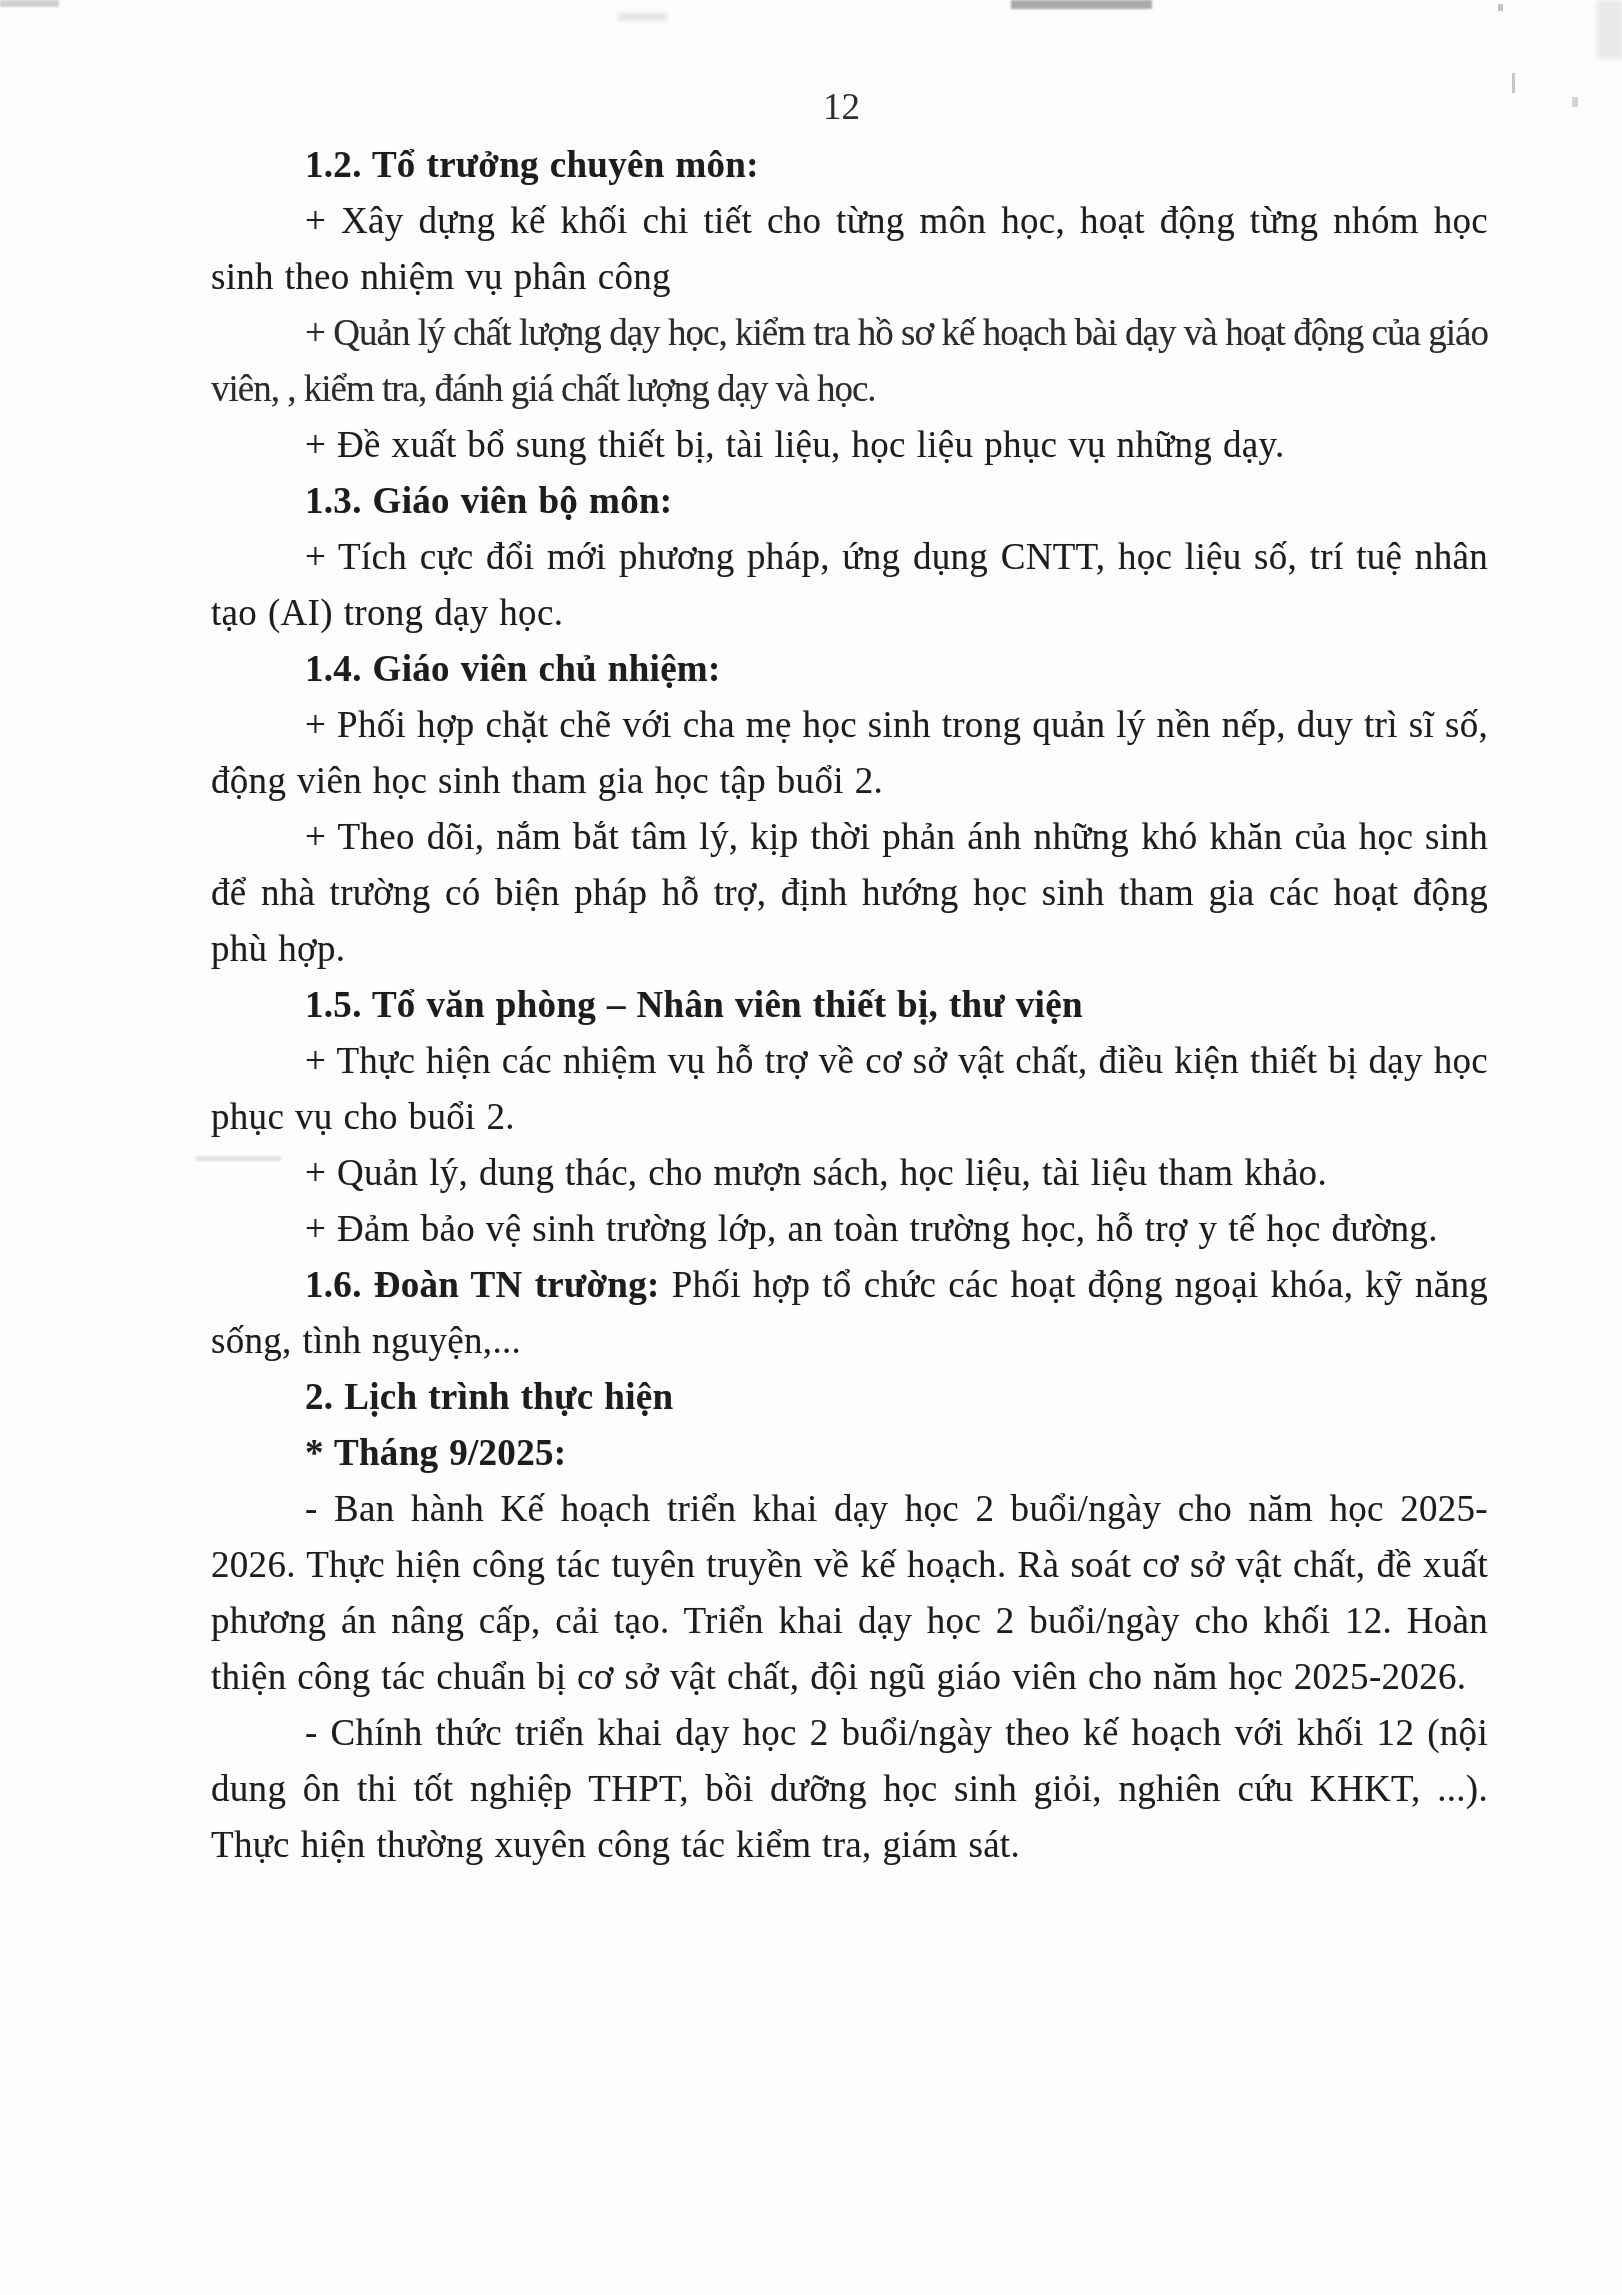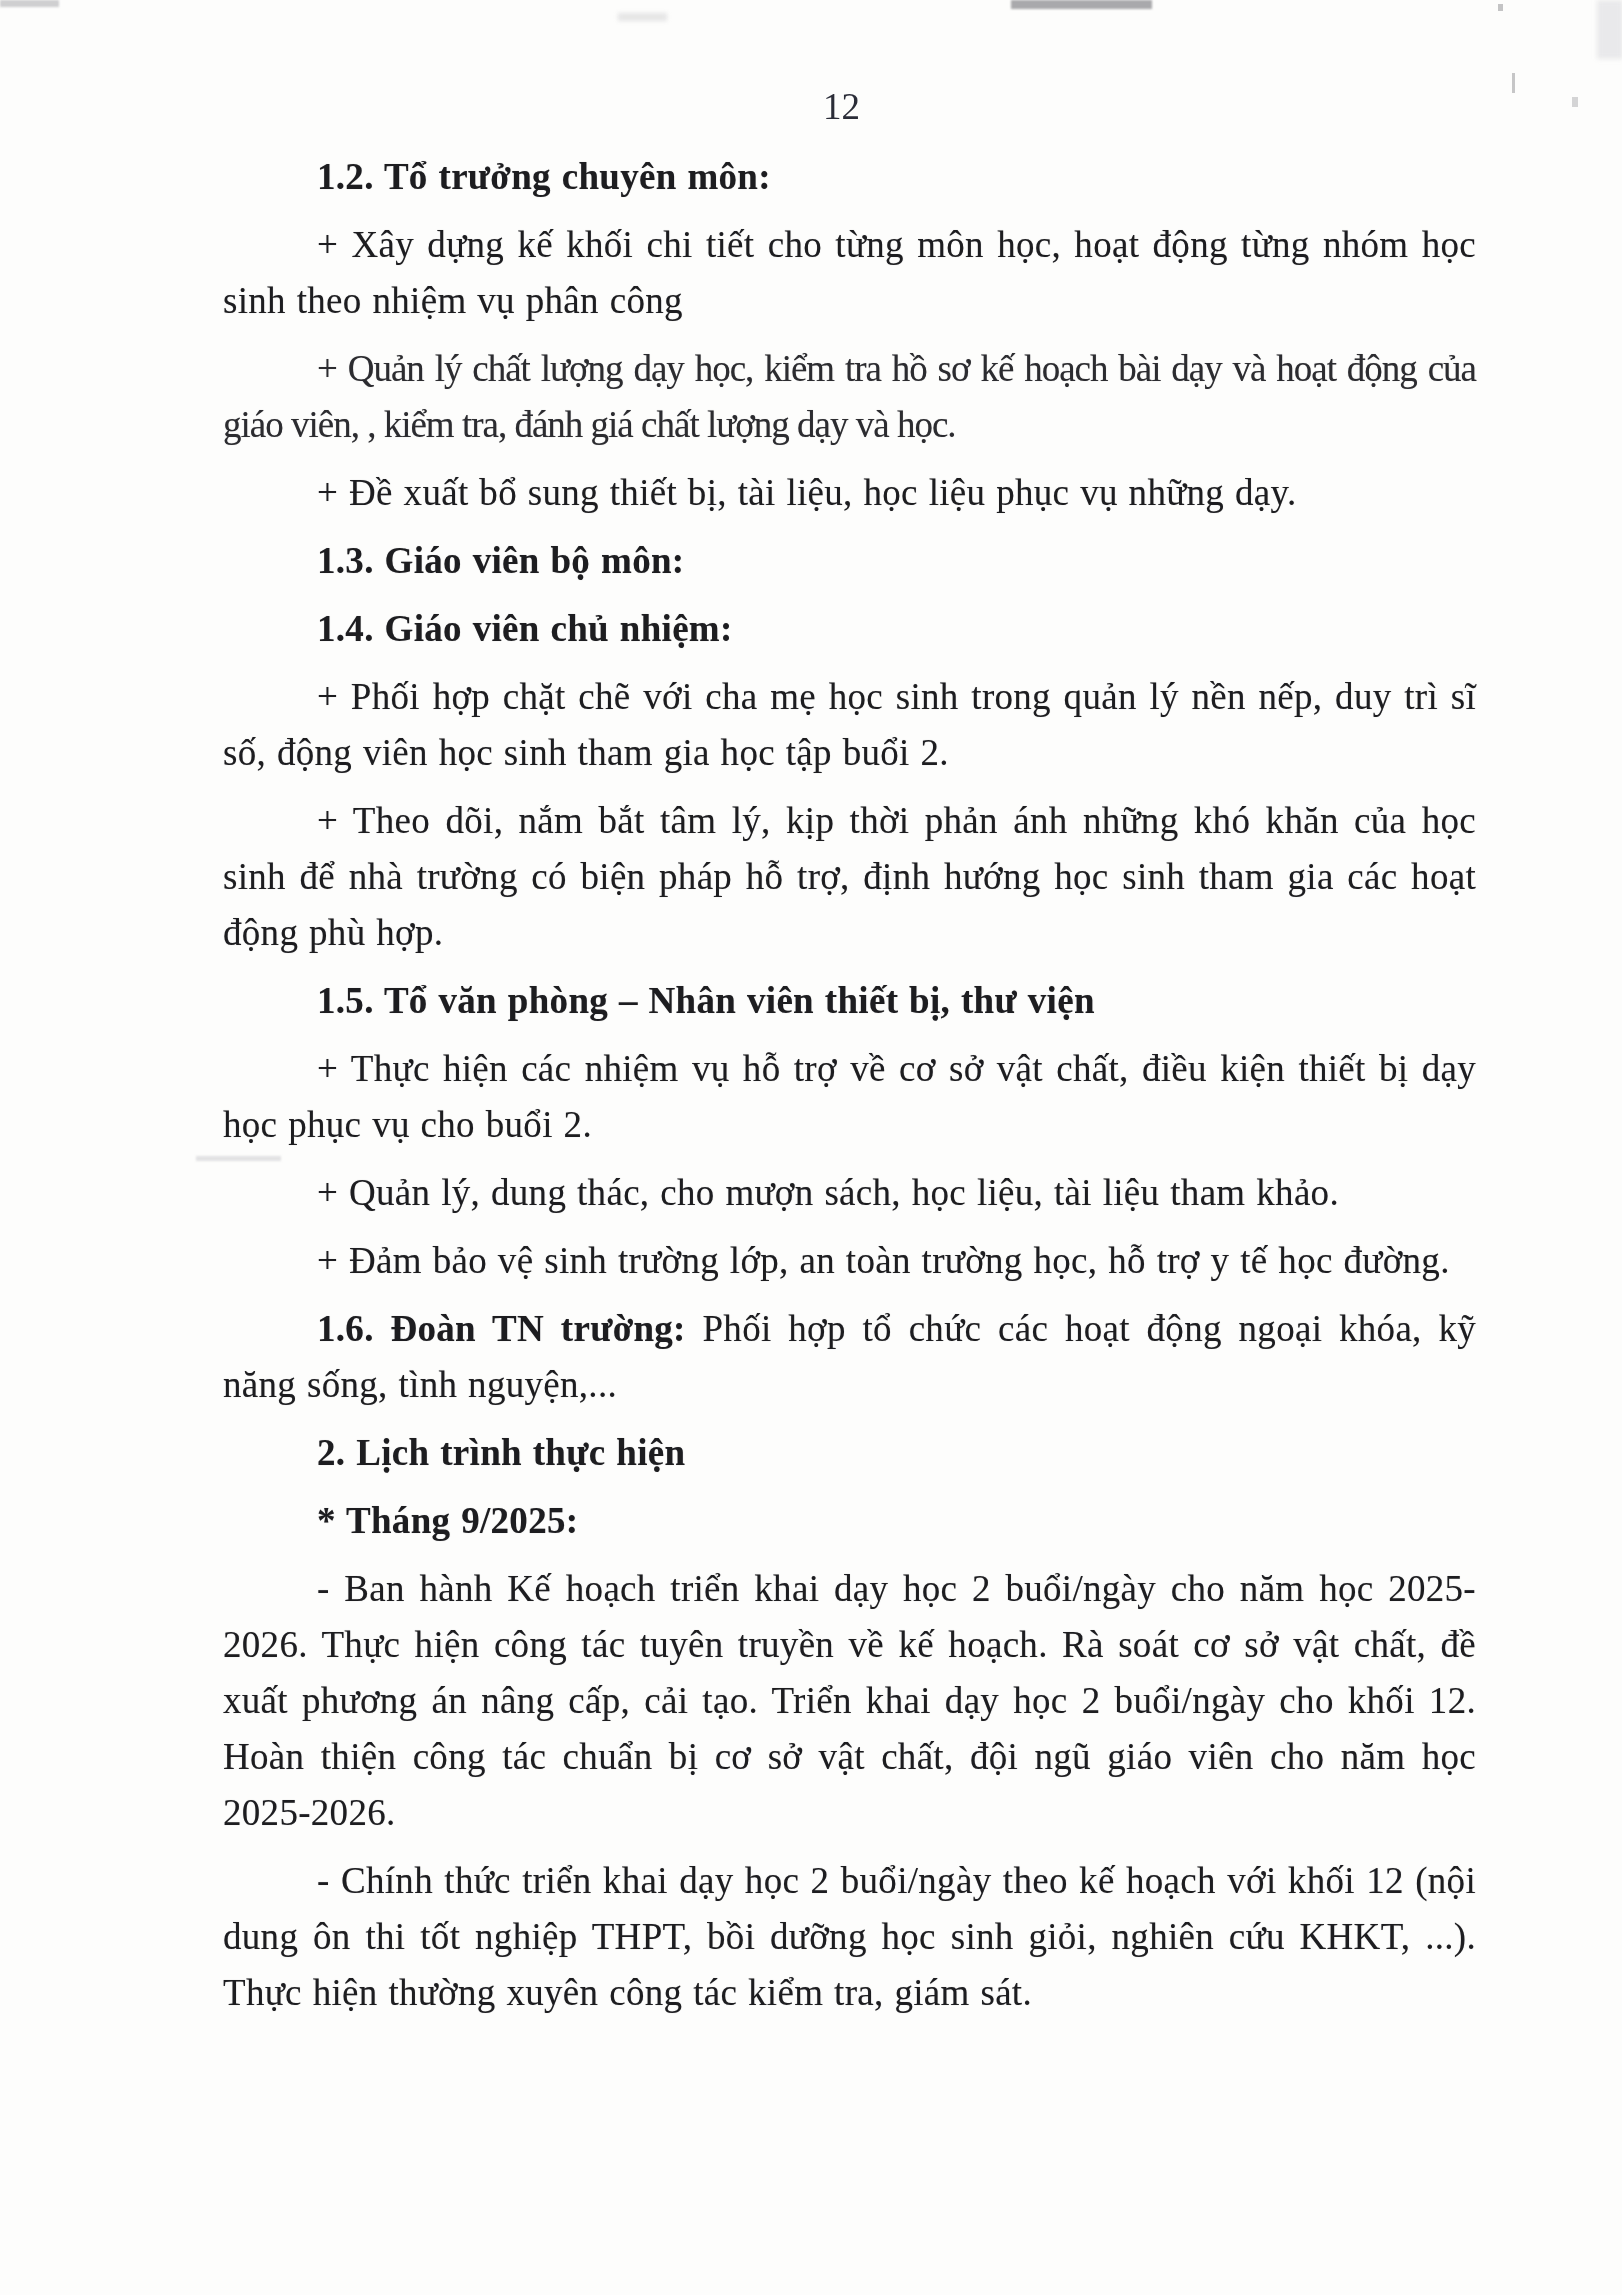--- a/index.html
+++ b/index.html
@@ -26,21 +26,21 @@
     color: #2b2d38;
   }
   .content {
     position: absolute;
     left: 211px;
     top: 137px;
     width: 1277px;
     text-shadow: 0 0 0.8px rgba(30,30,35,0.35);
   }
   .para {
-    margin: 12px;
+    margin: 0;
     font-size: 37px;
     line-height: 56px;
     text-align: justify;
     text-indent: 94px;
     letter-spacing: 0.3px;
     word-spacing: 1.3px;
   }
   .para.heading {
     font-weight: bold;
     text-align: left;
@@ -79,20 +79,21 @@
   <div class="artifact a8"></div>
 
   <div class="page-number">12</div>
 
   <div class="content">
       <p class="para heading"><span class="bold">1.2. Tổ trưởng chuyên môn:</span></p>
       <p class="para body"><span>+ Xây dựng kế khối chi tiết cho từng môn học, hoạt động từng nhóm học sinh theo nhiệm vụ phân công</span></p>
       <p class="para body condensed"><span>+ Quản lý chất lượng dạy học, kiểm tra hồ sơ kế hoạch bài dạy và hoạt động của giáo viên, , kiểm tra, đánh giá chất lượng dạy và học.</span></p>
       <p class="para body"><span>+ Đề xuất bổ sung thiết bị, tài liệu, học liệu phục vụ những dạy.</span></p>
       <p class="para heading"><span class="bold">1.3. Giáo viên bộ môn:</span></p>
+      <p class="para body"><span>+ Tích cực đổi mới phương pháp, ứng dụng CNTT, học liệu số, trí tuệ nhân tạo (AI) trong dạy học.</span></p>
       <p class="para heading"><span class="bold">1.4. Giáo viên chủ nhiệm:</span></p>
       <p class="para body"><span>+ Phối hợp chặt chẽ với cha mẹ học sinh trong quản lý nền nếp, duy trì sĩ số, động viên học sinh tham gia học tập buổi 2.</span></p>
       <p class="para body"><span>+ Theo dõi, nắm bắt tâm lý, kịp thời phản ánh những khó khăn của học sinh để nhà trường có biện pháp hỗ trợ, định hướng học sinh tham gia các hoạt động phù hợp.</span></p>
       <p class="para heading"><span class="bold">1.5. Tổ văn phòng – Nhân viên thiết bị, thư viện</span></p>
       <p class="para body"><span>+ Thực hiện các nhiệm vụ hỗ trợ về cơ sở vật chất, điều kiện thiết bị dạy học phục vụ cho buổi 2.</span></p>
       <p class="para body"><span>+ Quản lý, dung thác, cho mượn sách, học liệu, tài liệu tham khảo.</span></p>
       <p class="para body"><span>+ Đảm bảo vệ sinh trường lớp, an toàn trường học, hỗ trợ y tế học đường.</span></p>
       <p class="para body"><span class="bold">1.6. Đoàn TN trường:</span><span> Phối hợp tổ chức các hoạt động ngoại khóa, kỹ năng sống, tình nguyện,...</span></p>
       <p class="para heading"><span class="bold">2. Lịch trình thực hiện</span></p>
       <p class="para heading"><span class="bold">* Tháng 9/2025:</span></p>

